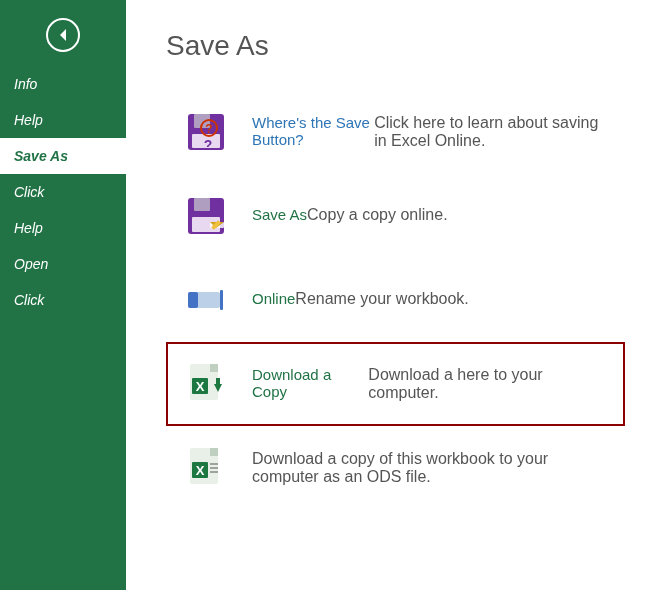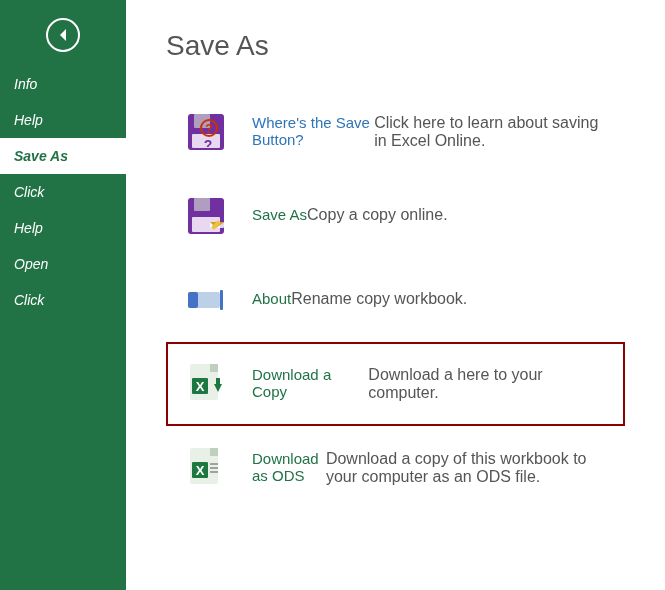--- a/index.html
+++ b/index.html
@@ -203,22 +203,22 @@
       <div class="option-icon">
         <svg width="48" height="48" viewBox="0 0 48 48">
 
           <rect x="6" y="16" width="32" height="16" rx="2" fill="#bcd0e8"></rect>
           <rect x="6" y="16" width="10" height="16" rx="2" fill="#4472c4"></rect>
 
           <rect x="38" y="14" width="3" height="20" rx="1" fill="#4472c4"></rect>
         </svg>
       </div>
       <div class="option-text">
-        <span class="option-title">About</span>
-        <span class="option-desc">Rename copy workbook.</span>
+        <span class="option-title">Online</span>
+        <span class="option-desc">Rename your workbook.</span>
       </div>
     </div>
 
     <div class="option-item highlighted">
       <div class="option-icon">
         <svg width="48" height="48" viewBox="0 0 48 48">
 
           <rect x="8" y="4" width="28" height="36" rx="2" fill="#e8f0e8"></rect>
           <polygon points="28,4 36,12 28,12" fill="#c8d8c8"></polygon>
           <rect x="28" y="4" width="8" height="8" fill="#c0d0c0"></rect>
@@ -246,19 +246,18 @@
 
           <rect x="10" y="18" width="16" height="16" rx="1" fill="#1d7740"></rect>
           <text x="18" y="31" font-size="13" fill="white" font-weight="bold" text-anchor="middle">X</text>
 
           <line x1="28" y1="20" x2="36" y2="20" stroke="#888" stroke-width="1.5"></line>
           <line x1="28" y1="24" x2="36" y2="24" stroke="#888" stroke-width="1.5"></line>
           <line x1="28" y1="28" x2="36" y2="28" stroke="#888" stroke-width="1.5"></line>
         </svg>
       </div>
       <div class="option-text">
-        <span class="option-title">Download as ODS</span>
         <span class="option-desc">Download a copy of this workbook to your computer as an ODS file.</span>
       </div>
     </div>
 
   </div>
 </div>
 
 </body></html>

